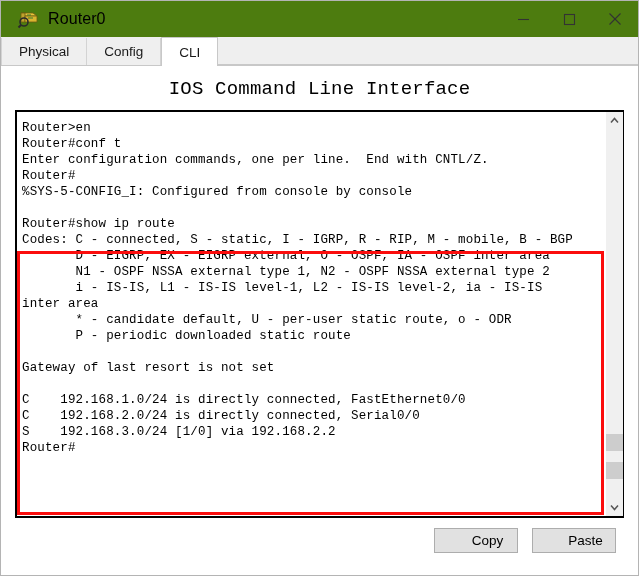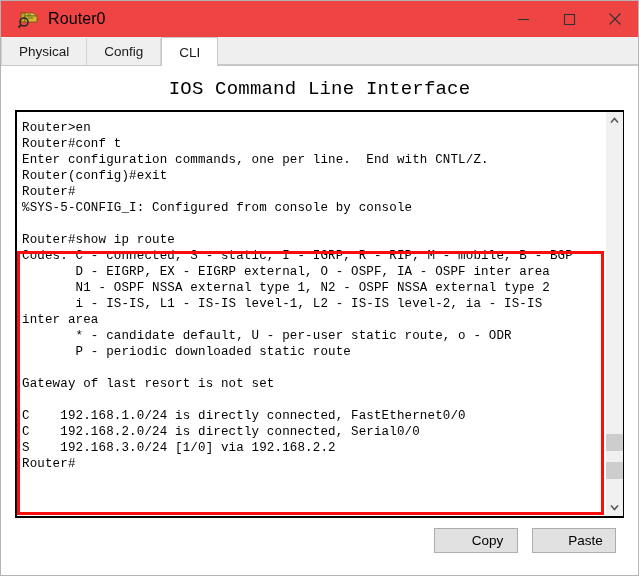--- a/index.html
+++ b/index.html
@@ -21,21 +21,21 @@
     border: 1px solid #b4b4b4;
     box-sizing: border-box;
     display: flex;
     flex-direction: column;
   }
   
   .titlebar {
     height: 36px;
     min-height: 36px;
     display: flex;
-    background: #ef4444;
+    background: #4d7c0f;
     position: relative;
   }
   .title-left {
     display: flex;
     align-items: center;
     padding-left: 16px;
     gap: 9px;
   }
   .app-icon {
     width: 22px;
@@ -270,21 +270,20 @@
   </div>
 
   <div class="heading">IOS Command Line Interface</div>
 
   <div class="term-wrap">
     <div class="term-body">
       <div id="term-lines">
           <div class="term-line">Router&gt;en</div>
           <div class="term-line">Router#conf t</div>
           <div class="term-line">Enter configuration commands, one per line.  End with CNTL/Z.</div>
-          <div class="term-line">Router(config)#exit</div>
           <div class="term-line">Router#</div>
           <div class="term-line">%SYS-5-CONFIG_I: Configured from console by console</div>
           <div class="term-line">&nbsp;</div>
           <div class="term-line">Router#show ip route</div>
           <div class="term-line">Codes: C - connected, S - static, I - IGRP, R - RIP, M - mobile, B - BGP</div>
           <div class="term-line">       D - EIGRP, EX - EIGRP external, O - OSPF, IA - OSPF inter area</div>
           <div class="term-line">       N1 - OSPF NSSA external type 1, N2 - OSPF NSSA external type 2</div>
           <div class="term-line">       i - IS-IS, L1 - IS-IS level-1, L2 - IS-IS level-2, ia - IS-IS</div>
           <div class="term-line">inter area</div>
           <div class="term-line">       * - candidate default, U - per-user static route, o - ODR</div>

